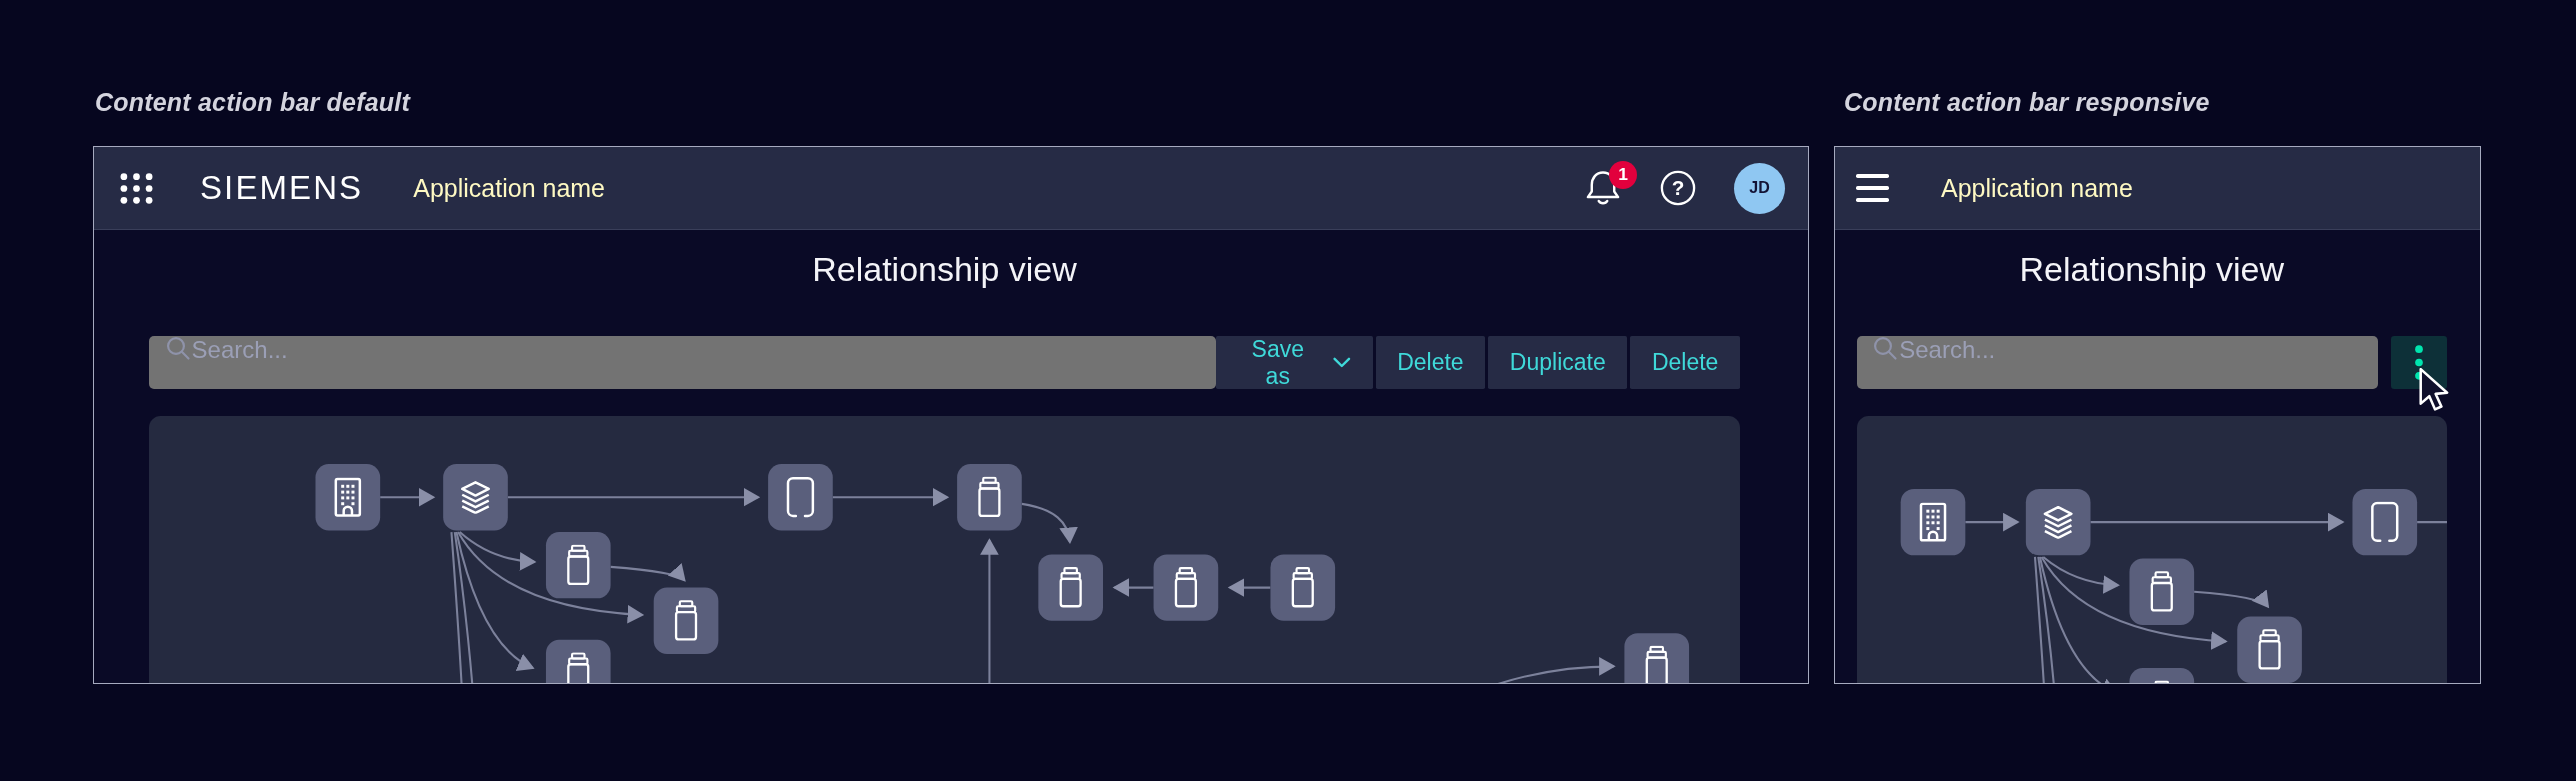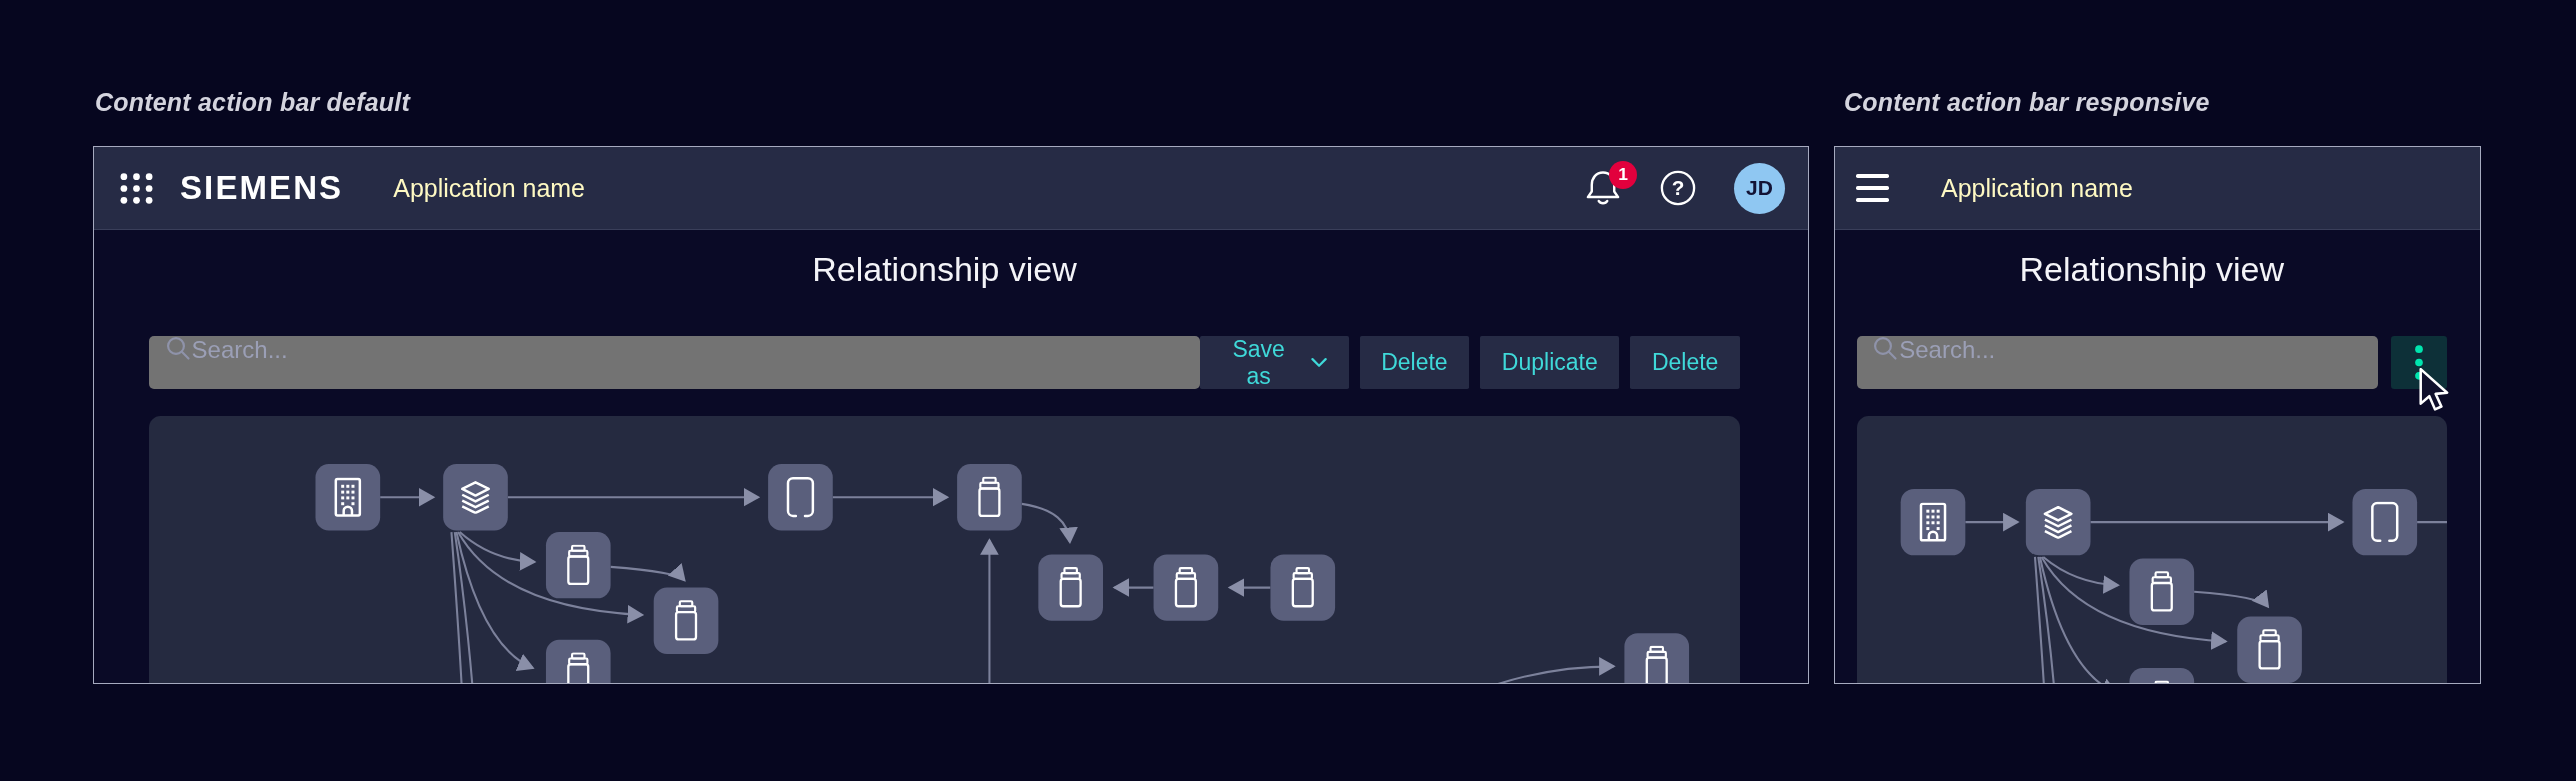--- a/index.html
+++ b/index.html
@@ -43,23 +43,23 @@
     background: transparent;
     border: none;
     cursor: pointer;
     display: flex;
     align-items: center;
     justify-content: center;
     position: relative;
   }
   .app-launcher { width: 48px; height: 48px; }
   .brand {
-    margin-left: 20px;
+    margin-left: 40px;
     font-size: 33px;
-    font-weight: 700;
+    font-weight: 400;
     letter-spacing: 2.1px;
     color: #FFFFFF;
   }
   .app-name {
     margin-left: 50px;
     font-size: 25px;
     font-weight: 400;
     color: #fef9c3;
   }
   .header-right {
@@ -84,21 +84,21 @@
     align-items: center;
     justify-content: center;
     padding: 0 4.1px;
   }
   .avatar {
     width: 51px; height: 51px;
     border-radius: 50%;
     background: #8FC7F2;
     color: #131335;
     border: none;
-    font-size: 21px;
+    font-size: 16px;
     font-weight: 700;
     font-family: inherit;
     display: flex;
     align-items: center;
     justify-content: center;
     cursor: pointer;
   }
   .hamburger { width: 38px; height: 38px; flex-direction: column; gap: 7.5px; }
   .hamburger span { display:block; width: 33px; height: 4.1px; background: #FFFFFF; border-radius: 1.7px; }
 
@@ -134,21 +134,21 @@
     flex: 1;
     background: transparent;
     border: none;
     outline: none;
     color: #C9CDE0;
     font-size: 24px;
     font-family: inherit;
   }
   .search input::placeholder { color: #9B9FB6; }
 
-  .btn-group { display: flex; gap: 11px; }
+  .btn-group { display: flex; gap: 3px; }
   .btn-group button {
     background: #262B45;
     border: none;
     border-radius: 1.7px;
     color: #3FD9D9;
     font-size: 23px;
     font-family: inherit;
     padding: 0 21.6px;
     display: flex;
     align-items: center;

